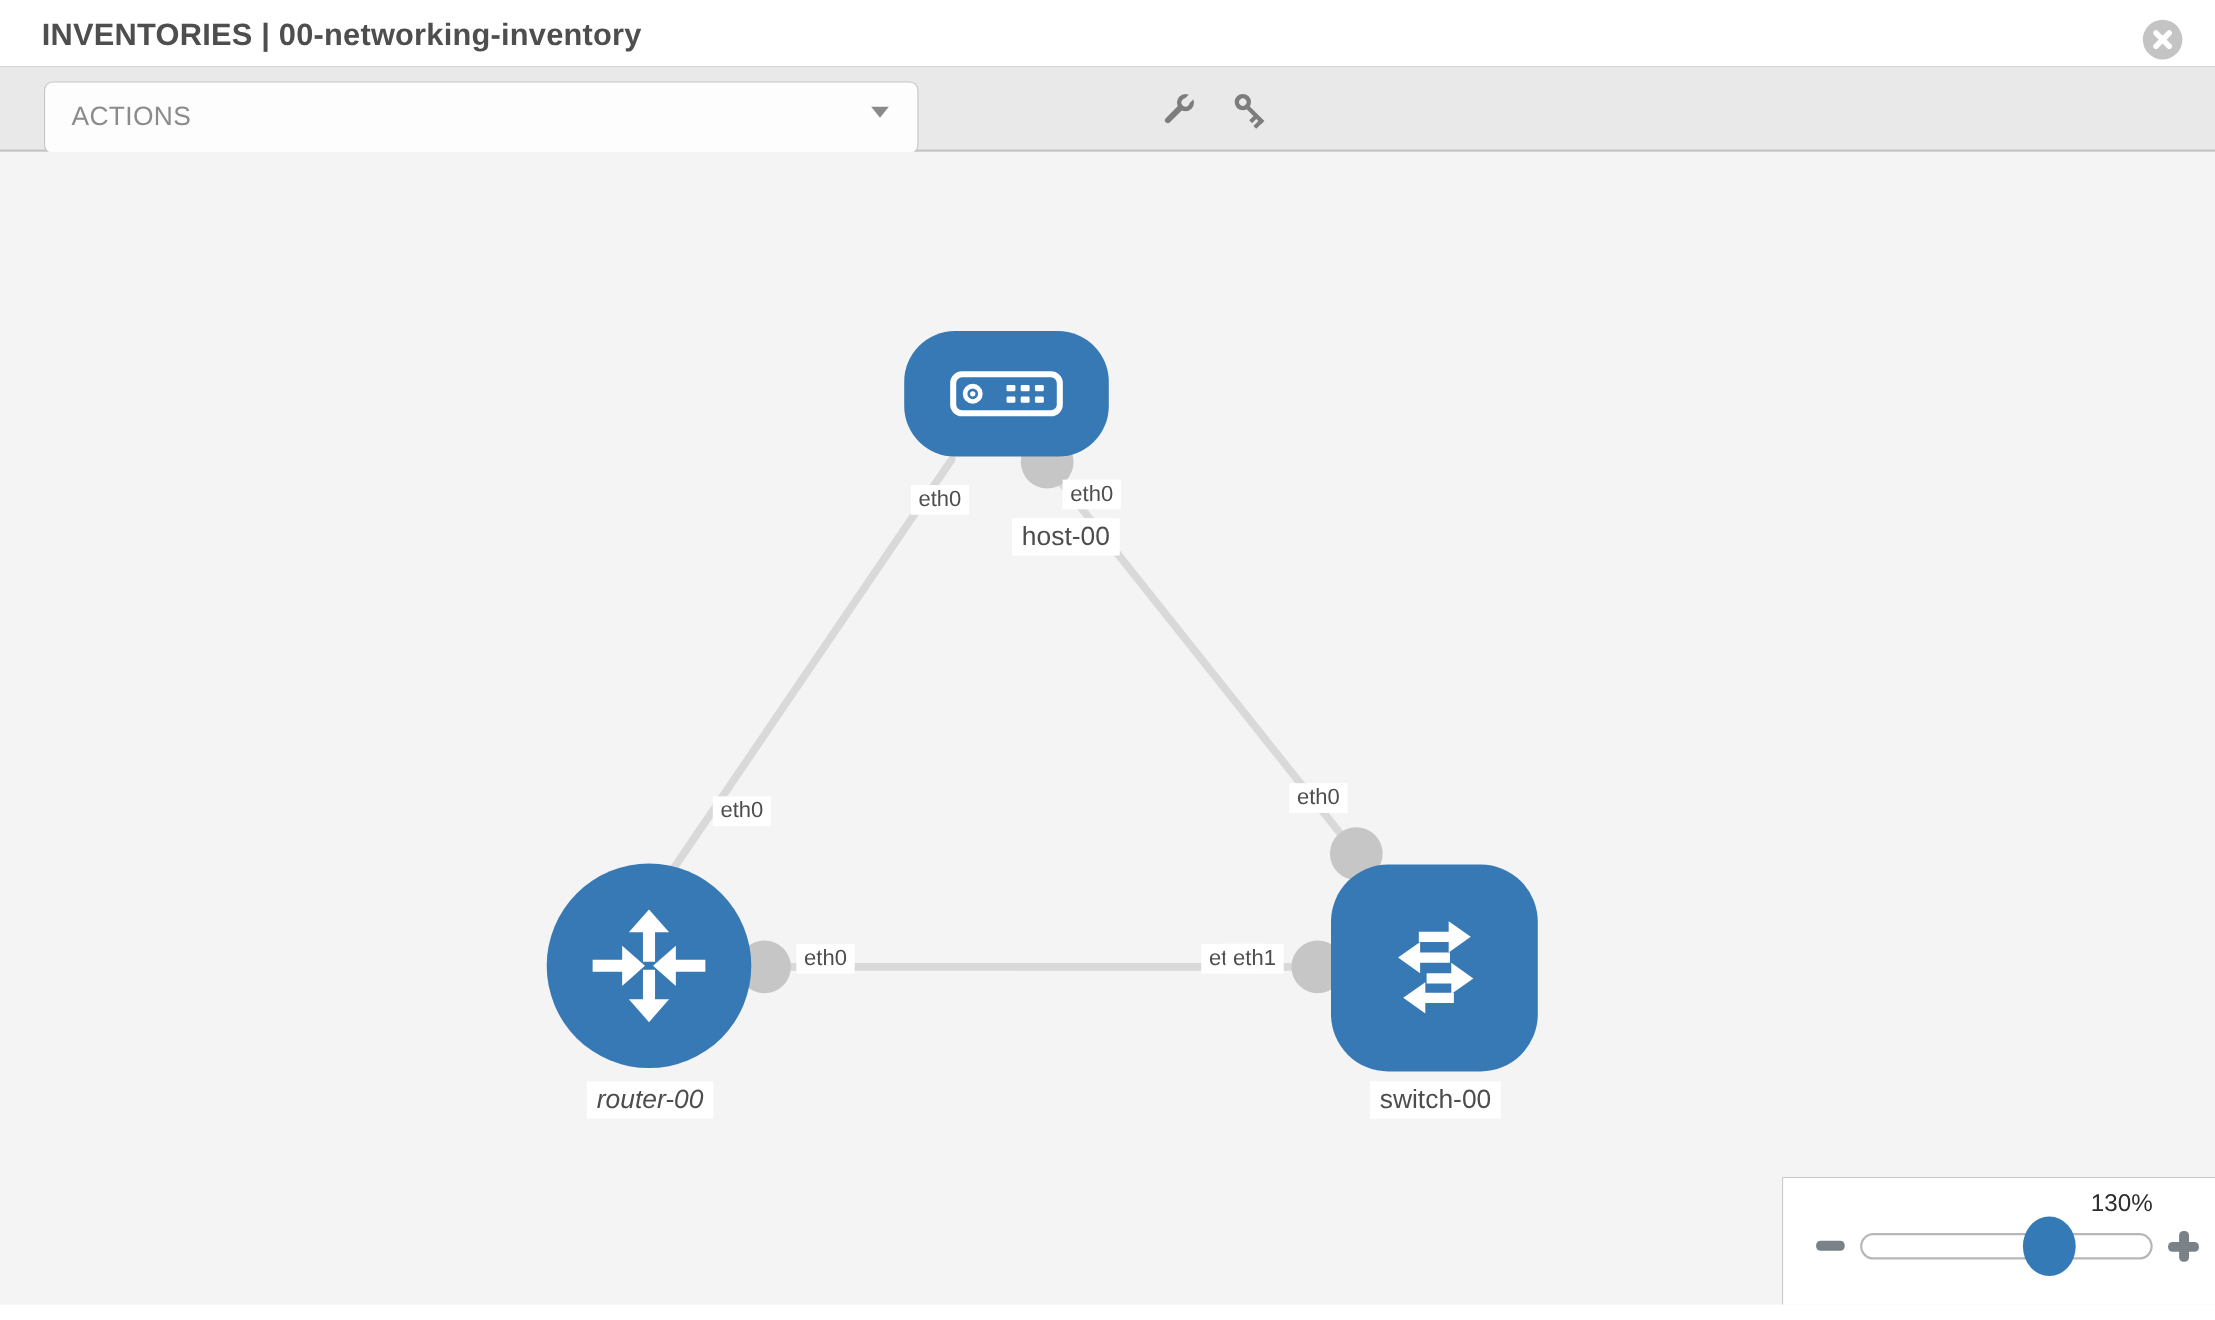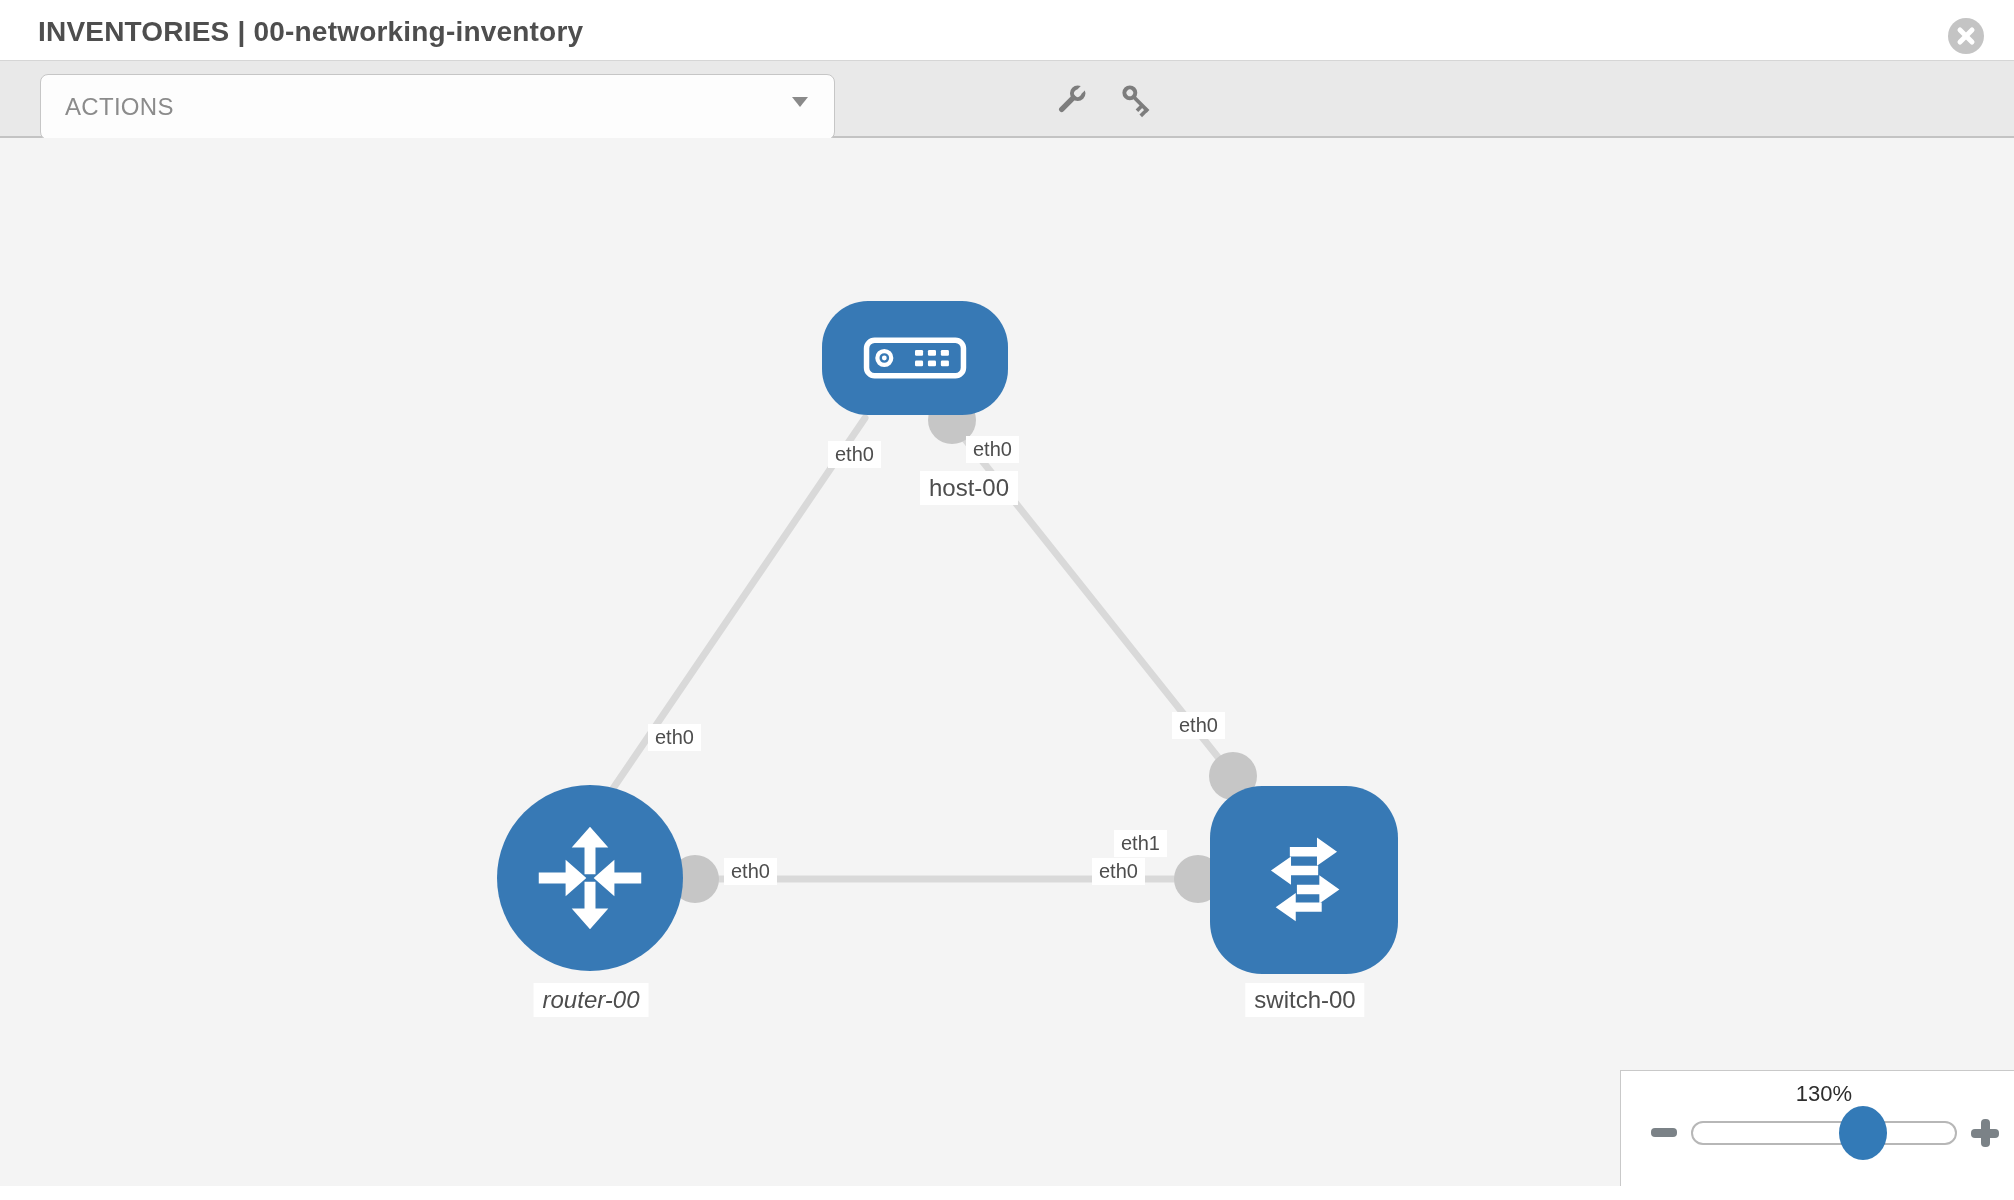--- a/index.html
+++ b/index.html
@@ -40,21 +40,21 @@
   .node.router { left:497px; top:647px; width:186px; height:186px; border-radius:50%; }
   .node.switch { left:1210px; top:648px; width:188px; height:188px; border-radius:52px; }
 
   .chip { position:absolute; background:#fff; color:#4d4d4d; padding:2px 7px;
     font-size:20px; white-space:nowrap; }
   .chip.node-label { font-size:24px; transform:translateX(-50%); padding:3px 9px; }
 
   
   .zoom-panel { position:absolute; left:1620px; top:932px; width:402px; height:140px;
     background:#fff; border:1px solid #c9c9c9; }
-  .zoom-level { position:absolute; left:70px; top:10px; width:266px; text-align:center;
+  .zoom-level { position:absolute; left:70px; top:10px; width:266px; text-align:right;
     font-size:22px; color:#2d2d2d; }
   .zoom-minus { position:absolute; left:30px; top:57px; width:26px; height:9px;
     border-radius:4px; background:#7b8287; cursor:pointer; }
   .zoom-track { position:absolute; left:70px; top:50px; width:266px; height:24px;
     border:2px solid #b7b7b7; border-radius:13px; background:#fff; cursor:pointer; }
   .zoom-thumb { position:absolute; left:218px; top:35px; width:48px; height:54px;
     border-radius:50%; background:#337ab7; cursor:grab; }
   .zoom-plus { position:absolute; left:350px; top:48px; width:28px; height:28px; cursor:pointer; }
   .zoom-plus::before { content:""; position:absolute; left:0; top:10px; width:28px; height:9px;
     border-radius:4px; background:#7b8287; }
@@ -160,21 +160,21 @@
         </g>
       </svg>
     </div>
 
     <span class="chip" style="left:828px; top:303px;">eth0</span>
     <span class="chip" style="left:966px; top:298px;">eth0</span>
     <span class="chip" style="left:648px; top:586px;">eth0</span>
     <span class="chip" style="left:1172px; top:574px;">eth0</span>
     <span class="chip" style="left:724px; top:720px;">eth0</span>
     <span class="chip" style="left:1092px; top:720px;">eth0</span>
-    <span class="chip" style="left:1114px; top:692px;">eth1</span>
+    <span class="chip" style="left:1114px; top:720px;">eth1</span>
 
     <span class="chip node-label" style="left:969px; top:285px;margin-top:48px;">host-00</span>
     <span class="chip node-label" style="left:591px; top:845px;font-style:italic;">router-00</span>
     <span class="chip node-label" style="left:1305px; top:845px;text-align:right;">switch-00</span>
 
     <div class="zoom-panel">
       <div class="zoom-level">130%</div>
       <div class="zoom-minus"></div>
       <div class="zoom-track"></div>
       <div class="zoom-thumb"></div>

